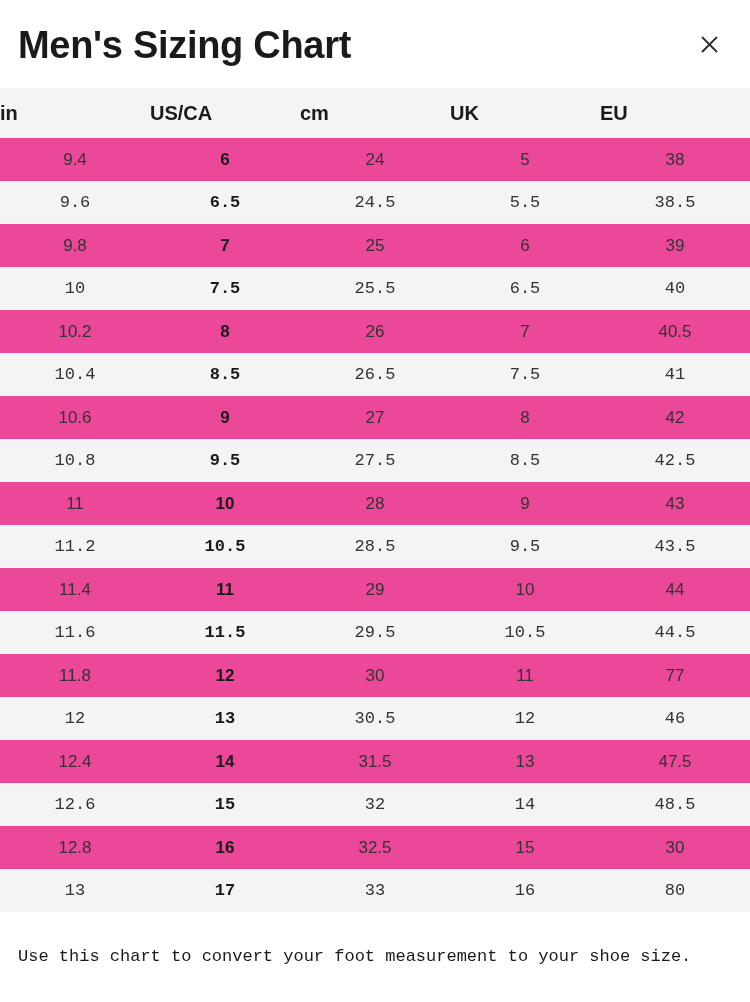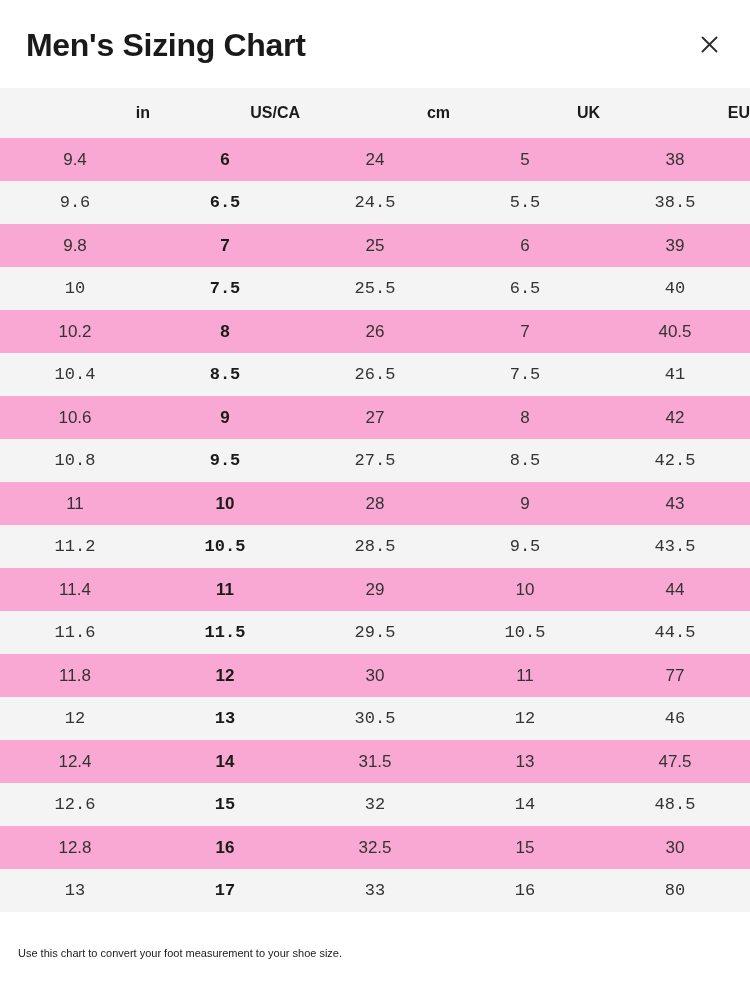--- a/index.html
+++ b/index.html
@@ -29,26 +29,26 @@
     height: 88px;
     flex: 0 0 88px;
     display: flex;
     align-items: center;
     justify-content: space-between;
     padding: 0 18px 0 18px;
     box-sizing: border-box;
     background: #ffffff;
   }
   .modal-title {
-    font-size: 32px;
+    font-size: 38px;
     font-weight: bold;
     letter-spacing: -0.3px;
     color: #1a1a1a;
     line-height: 1;
-    margin: 8px;
+    margin: 0;
     padding-top: 2px;
   }
   .close-button {
     width: 34px;
     height: 34px;
     display: flex;
     align-items: center;
     justify-content: center;
     background: transparent;
     border: none;
@@ -67,34 +67,34 @@
     border-collapse: collapse;
     table-layout: fixed;
   }
   table.size-table col { width: 20%; }
 
   table.size-table thead tr {
     background: #f4f4f4;
   }
   table.size-table th {
     height: 50px;
-    font-size: 16px;
+    font-size: 20px;
     font-weight: bold;
     color: #1a1a1a;
-    text-align: right;
+    text-align: left;
     padding: 0;
     border: none;
     vertical-align: middle;
   }
 
   table.size-table tbody tr {
     height: 43px;
   }
   table.size-table tbody tr.row-even {
-    background: #f9a8d4;
+    background: #ec4899;
   }
   table.size-table tbody tr.row-odd {
     background: #f4f4f4;
     font-family: Liberation Mono, monospace;
   }
   table.size-table td {
     height: 43px;
     font-size: 17px;
     font-weight: normal;
     color: #333333;
@@ -107,24 +107,25 @@
     font-weight: bold;
     color: #1a1a1a;
   }
 
   
   .modal-footer {
     padding: 34px 18px 0 18px;
     box-sizing: border-box;
   }
   .footer-note {
-    font-size: 11px;
+    font-size: 17px;
     color: #1a1a1a;
     line-height: 1.3;
     margin: 0;
+    font-family: Liberation Mono, monospace;
   }
 </style>
 </head>
 <body>
 
 <div class="modal">
 
   <div class="modal-header">
     <h1 class="modal-title">Men's Sizing Chart</h1>
     <button class="close-button" aria-label="Close">

